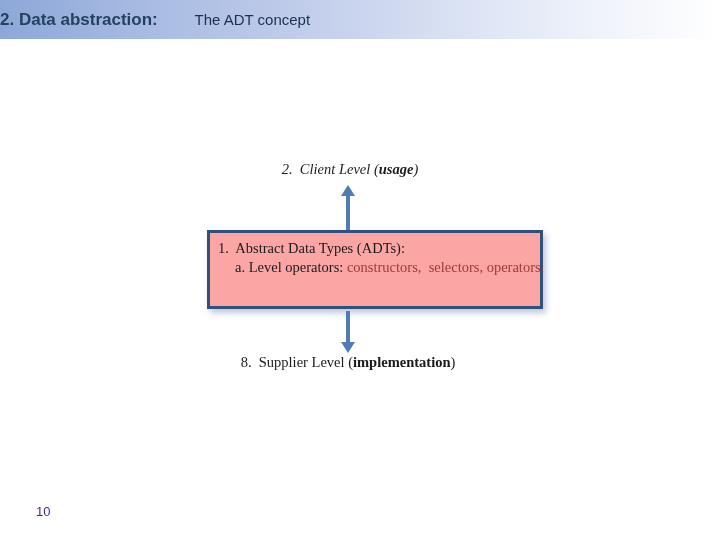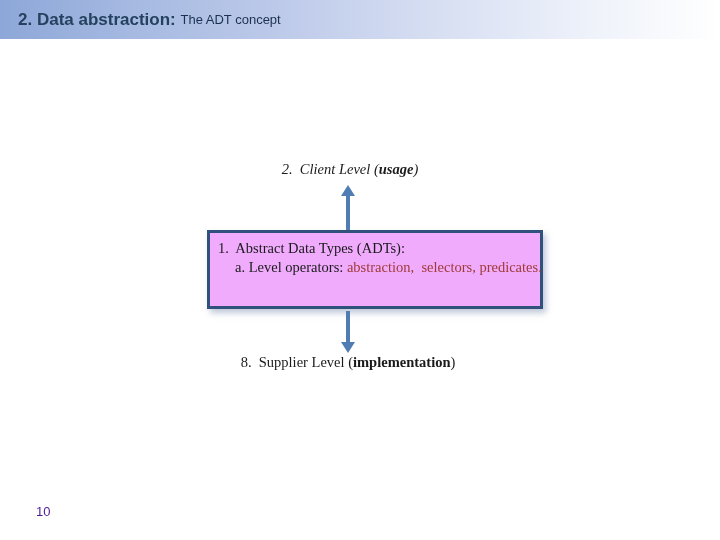--- a/index.html
+++ b/index.html
@@ -4,46 +4,46 @@
 <style>
   html,body{margin:0;padding:0;}
   body{
     width:720px;height:540px;background:#ffffff;position:relative;overflow:hidden;
     font-family:"Liberation Serif", serif;
   }
   
   .titlebar{
     position:absolute;left:0;top:0;width:720px;height:39px;
     background:linear-gradient(to right,#8da7d8 0%,#a5b9e1 18%,#bcc9e9 38%,#d6def2 60%,#eef2fa 82%,#ffffff 100%);
-    display:flex;align-items:center;padding-left:18px;box-sizing:border-box;
+    display:flex;align-items:center;box-sizing:border-box;
     font-family:"Liberation Sans", sans-serif;
   }
   .title-bold{font-weight:bold;font-size:17px;color:#24425f;white-space:pre;}
-  .title-rest{font-weight:normal;font-size:13px;color:#1b3150;white-space:pre;}
+  .title-rest{font-weight:normal;font-size:15px;color:#1b3150;white-space:pre;margin-left:32px;}
   
   .level-label{
     position:absolute;color:#1a1a1a;font-size:14.5px;text-align:center;white-space:pre;
   }
   .client-label{left:190px;top:161px;width:320px;font-style:italic;}
   .supplier-label{left:188px;top:354px;width:320px;}
   .level-label b{font-weight:bold;}
   
   .arrow{position:absolute;width:14px;}
   .arrow .stem{position:absolute;left:5px;width:4px;background:#4f7db3;}
   .arrow .head{position:absolute;left:0;width:0;height:0;border-left:7px solid transparent;border-right:7px solid transparent;}
   .arrow-up{left:341px;top:185px;height:45px;}
   .arrow-up .head{top:0;border-bottom:11px solid #4f7db3;}
   .arrow-up .stem{top:10px;height:35px;}
   .arrow-down{left:341px;top:311px;height:42px;}
   .arrow-down .stem{top:0;height:31px;}
   .arrow-down .head{bottom:0;border-top:11px solid #4f7db3;}
   
   .adt-box{
     position:absolute;left:207px;top:230px;width:336px;height:79px;box-sizing:border-box;
-    background:#f0abfc;border:3px solid #30517c;
+    background:#fca5a5;border:3px solid #30517c;
     box-shadow:3px 4px 6px rgba(140,155,185,0.55);
     padding:6px 0 0 8px;
   }
   .adt-line{font-size:14.5px;color:#1a1a1a;line-height:19px;white-space:pre;}
   .adt-line.indent{padding-left:17px;}
   .red-text{color:#9e3a38;white-space:pre;}
   
   .page-number{
     position:absolute;left:36px;top:504px;color:#4c1d95;font-size:13px;
     font-family:"Liberation Sans", sans-serif;
@@ -62,21 +62,21 @@
 
   <div class="level-label client-label"><span>2.  Client Level (</span><b>usage</b><span>)</span></div>
 
   <div class="arrow arrow-up">
     <div class="head"></div>
     <div class="stem"></div>
   </div>
 
   <div class="adt-box">
     <div class="adt-line">1.  Abstract Data Types (ADTs):</div>
-    <div class="adt-line indent"><span>a. Level operators: </span><span class="red-text">abstraction,  selectors, predicates.</span></div>
+    <div class="adt-line indent"><span>a. Level operators: </span><span class="red-text">constructors,  selectors, operators.</span></div>
   </div>
 
   <div class="arrow arrow-down">
     <div class="stem"></div>
     <div class="head"></div>
   </div>
 
   <div class="level-label supplier-label"><span>8.  Supplier Level (</span><b>implementation</b><span>)</span></div>
 
   <div class="page-number">10</div>

